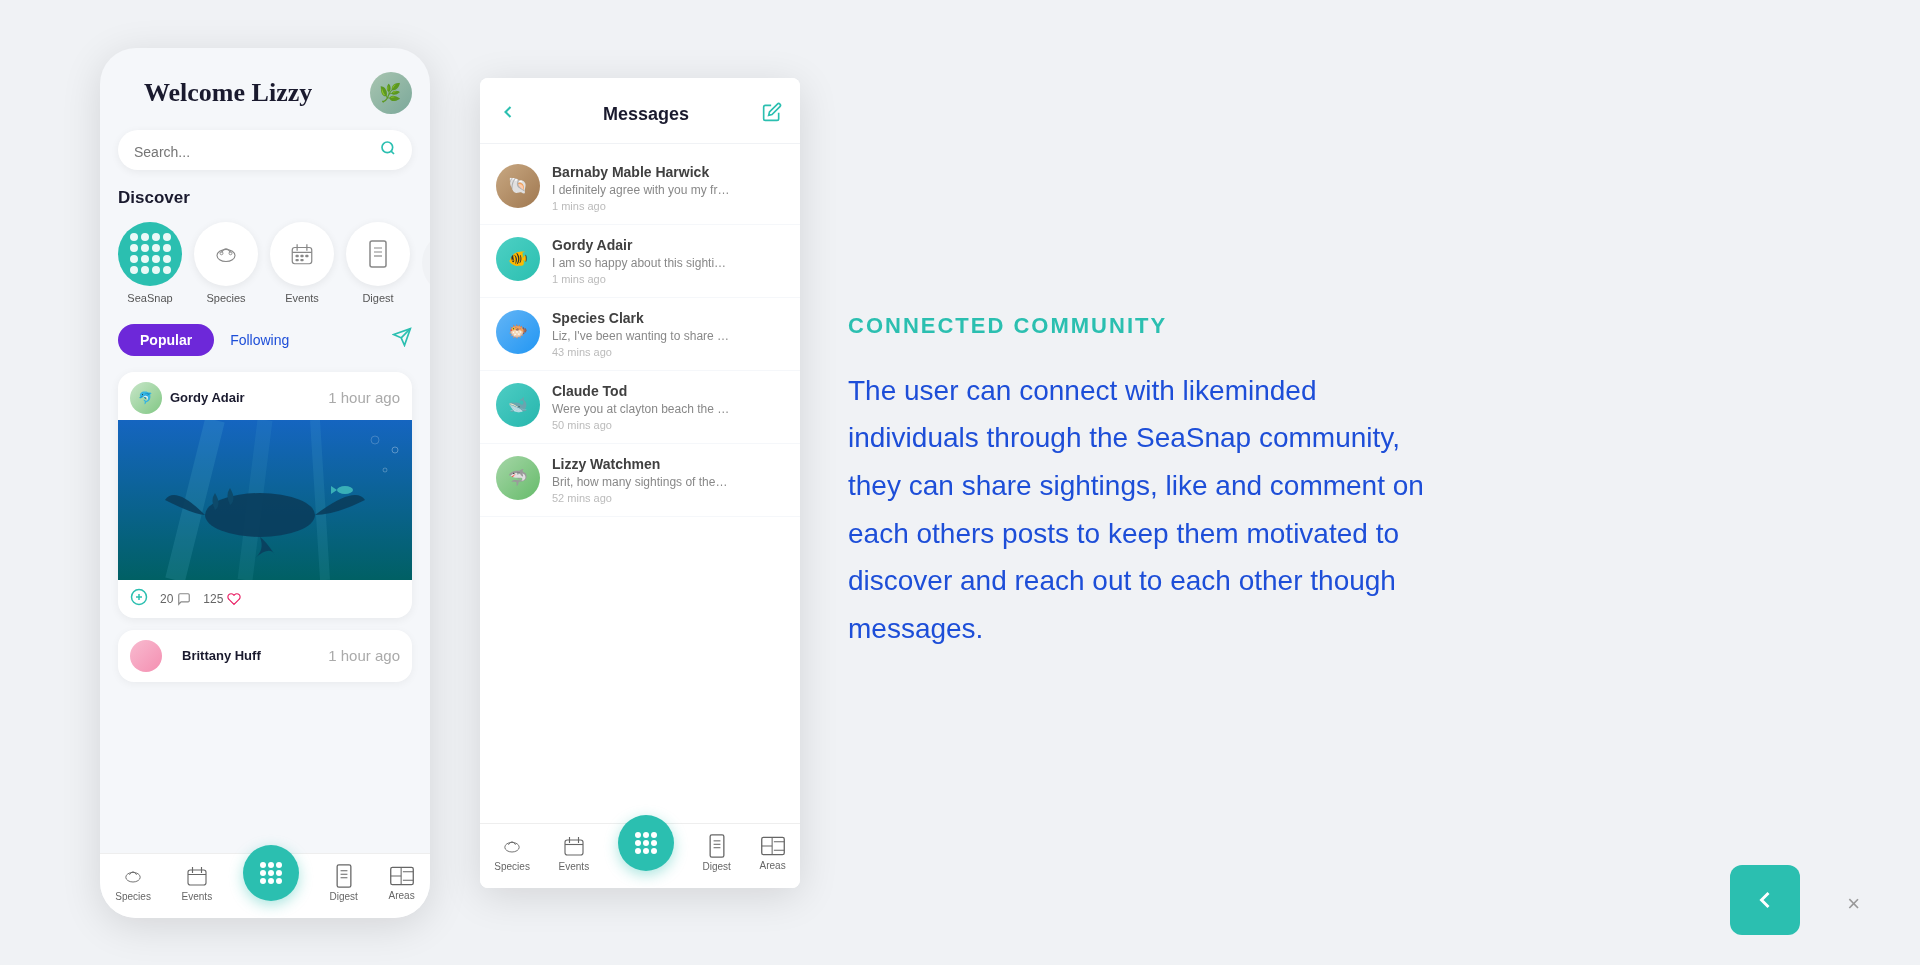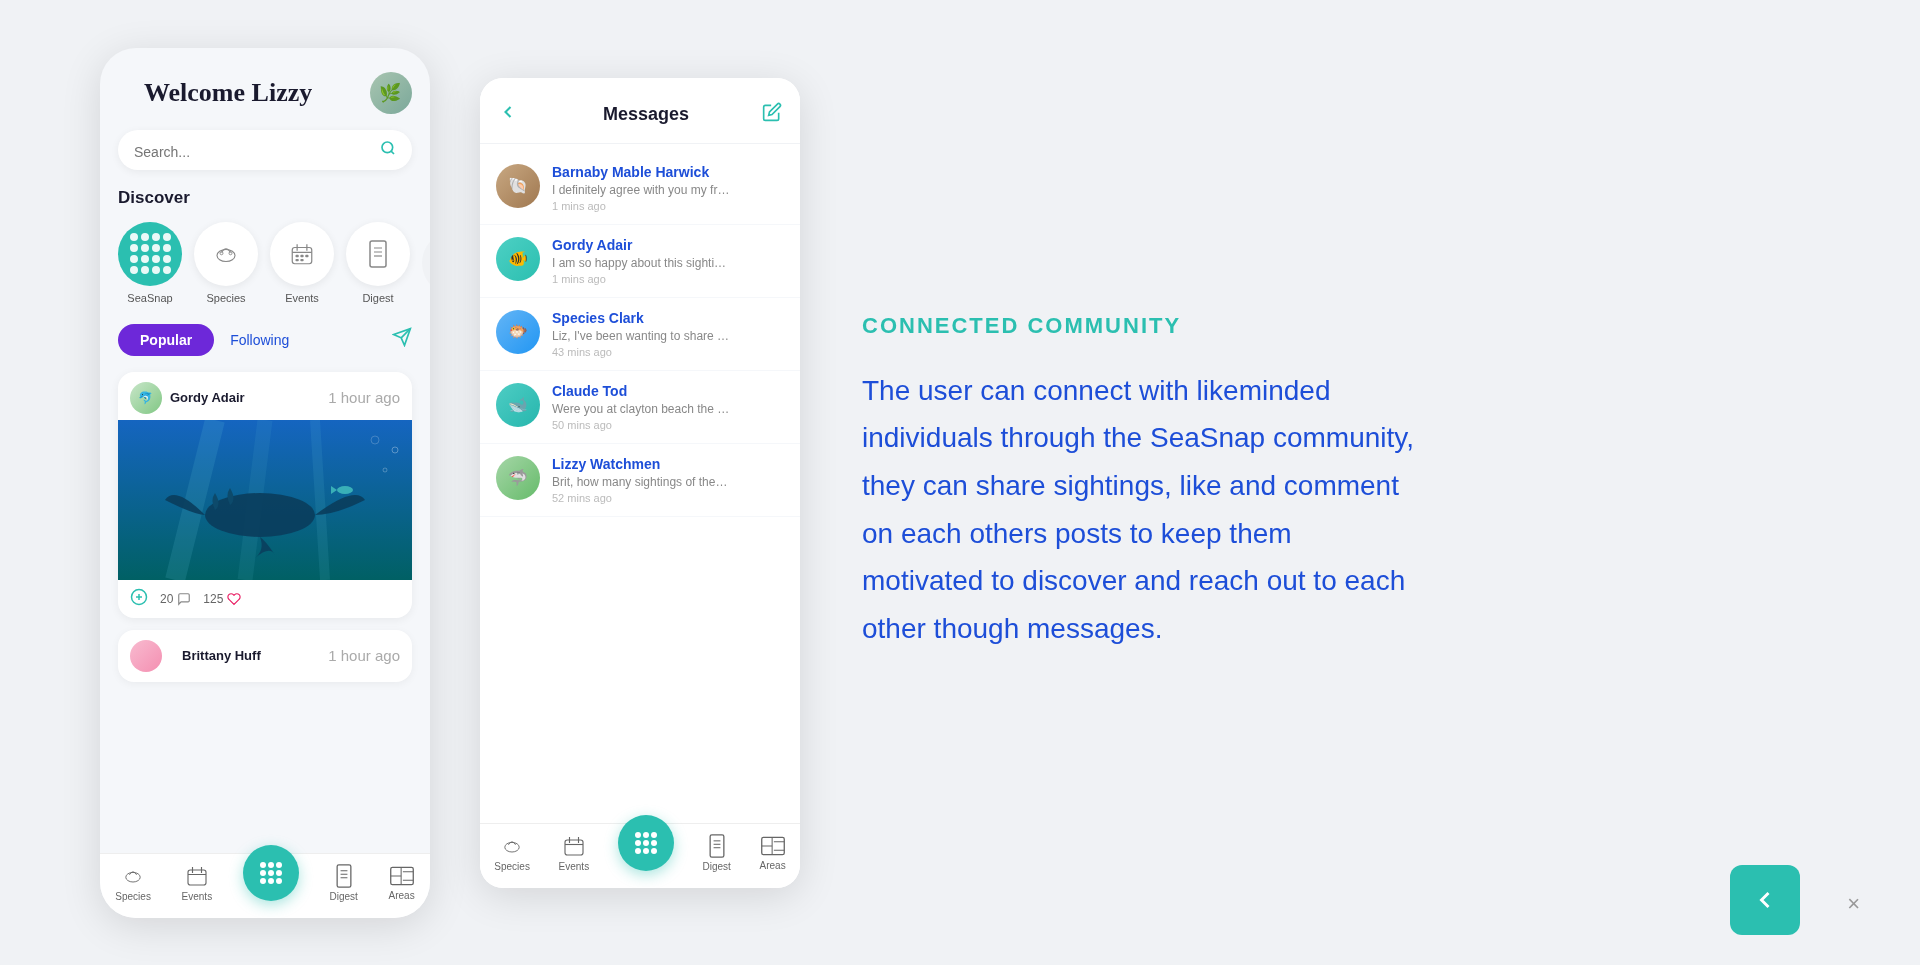--- a/index.html
+++ b/index.html
@@ -277,21 +277,21 @@
       height: 6px;
       border-radius: 50%;
       background: white;
     }
 
     
     .phone-right {
       width: 320px;
       height: 810px;
       background: #fff;
-      border-radius: 23px;
+      border-radius: 8px;
       box-shadow: 0 8px 40px rgba(0,0,0,0.12);
       margin-left: 50px;
       display: flex;
       flex-direction: column;
       overflow: hidden;
       position: relative;
     }
 
     .messages-header {
       display: flex;
@@ -344,21 +344,21 @@
     .msg-avatar.brown { background: linear-gradient(135deg, #c8a882, #a07850); }
     .msg-avatar.teal { background: linear-gradient(135deg, #4dd0c4, #2bbfb0); }
     .msg-avatar.blue { background: linear-gradient(135deg, #64b5f6, #2196f3); }
     .msg-avatar.teal2 { background: linear-gradient(135deg, #4ecdc4, #26b6ad); }
     .msg-avatar.green { background: linear-gradient(135deg, #a5d6a7, #66bb6a); }
 
     .msg-content { flex: 1; }
     .msg-name {
       font-size: 14px;
       font-weight: 600;
-      color: #1d4ed8;
+      color: #404040;
       margin-bottom: 3px;
     }
     .msg-preview {
       font-size: 12px;
       color: #888;
       margin-bottom: 3px;
       white-space: nowrap;
       overflow: hidden;
       text-overflow: ellipsis;
       max-width: 180px;
@@ -374,21 +374,21 @@
       display: flex;
       align-items: center;
       justify-content: space-around;
       padding: 10px 0 16px;
       border-top: 1px solid #eee;
     }
 
     
     .right-content {
       flex: 1;
-      padding: 0 62px;
+      padding: 0 48px;
       max-width: 680px;
     }
 
     .section-tag {
       font-size: 22px;
       font-weight: 700;
       color: #2bbfb0;
       letter-spacing: 2px;
       text-transform: uppercase;
       margin-bottom: 28px;

